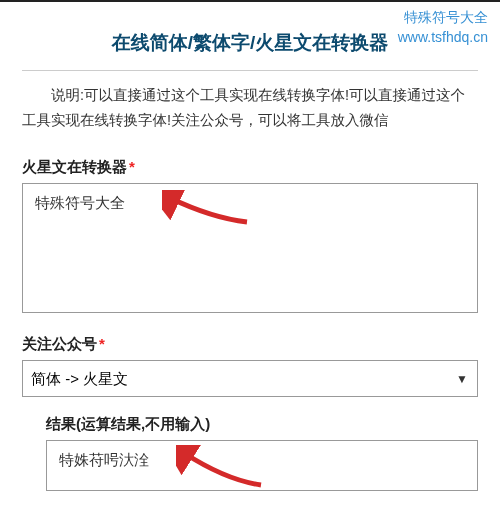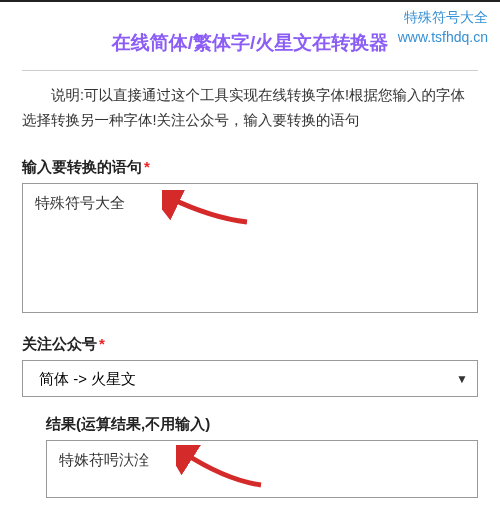--- a/index.html
+++ b/index.html
@@ -20,21 +20,21 @@
     z-index: 10;
   }
   .container {
     padding: 20px 22px;
     border-top: 2px solid #222;
   }
   .title {
     text-align: center;
     font-size: 19px;
     font-weight: bold;
-    color: #8b5cf6;
+    color: #0c4a6e;
     margin: 8px 0 14px;
   }
   .hr {
     border: none;
     border-top: 1px solid #ccc;
     margin: 0 0 12px;
   }
   .desc {
     font-size: 14.5px;
     line-height: 1.7;
@@ -54,30 +54,30 @@
     border: 1px solid #999;
     padding: 10px 12px;
     font-size: 15px;
     font-family: inherit;
     resize: none;
     outline: none;
     background: #fff;
     color: #333;
   }
   .input-box { height: 130px; }
-  .result-box { height: 58px; }
+  .result-box { height: 51px; }
   .select-wrap {
     position: relative;
     width: 100%;
     margin-bottom: 18px;
   }
   .select-box {
     width: 100%;
     border: 1px solid #999;
-    padding: 9px 16px;
+    padding: 9px 8px;
     font-size: 15px;
     font-family: inherit;
     background: #fff;
     appearance: none;
     -webkit-appearance: none;
     outline: none;
     cursor: pointer;
   }
   .select-caret {
     position: absolute;
@@ -101,25 +101,25 @@
 <div class="watermark">
   <div>特殊符号大全</div>
   <div>www.tsfhdq.cn</div>
 </div>
 
 <div class="container">
 
   <h1 class="title">在线简体/繁体字/火星文在转换器</h1>
   <hr class="hr">
 
-  <p class="desc">说明:可以直接通过这个工具实现在线转换字体!根据您输入的字体选择转换另一种字体!关注公众号，输入要转换的语句</p>
+  <p class="desc">说明:可以直接通过这个工具实现在线转换字体!可以直接通过这个工具实现在线转换字体!关注公众号，可以将工具放入微信</p>
 
   <div class="group">
     <div class="field-label">
-      <span>输入要转换的语句</span><span class="req">*</span>
+      <span>火星文在转换器</span><span class="req">*</span>
     </div>
     <textarea class="input-box" style="">特殊符号大全</textarea>
     <svg class="arrow" style="left:140px; top:32px;" width="90" height="40" viewBox="0 0 90 40">
       <defs>
           <marker id="ah1" markerWidth="8" markerHeight="8" refX="2" refY="4" orient="auto">
             <polygon points="0,0 8,4 0,8" fill="#d42a2a"></polygon>
           </marker>
         </defs>
       <path d="M 85 32 Q 50 28 8 8" stroke="#d42a2a" stroke-width="5" fill="none" marker-end="url(#ah1)"></path>
     </svg>

